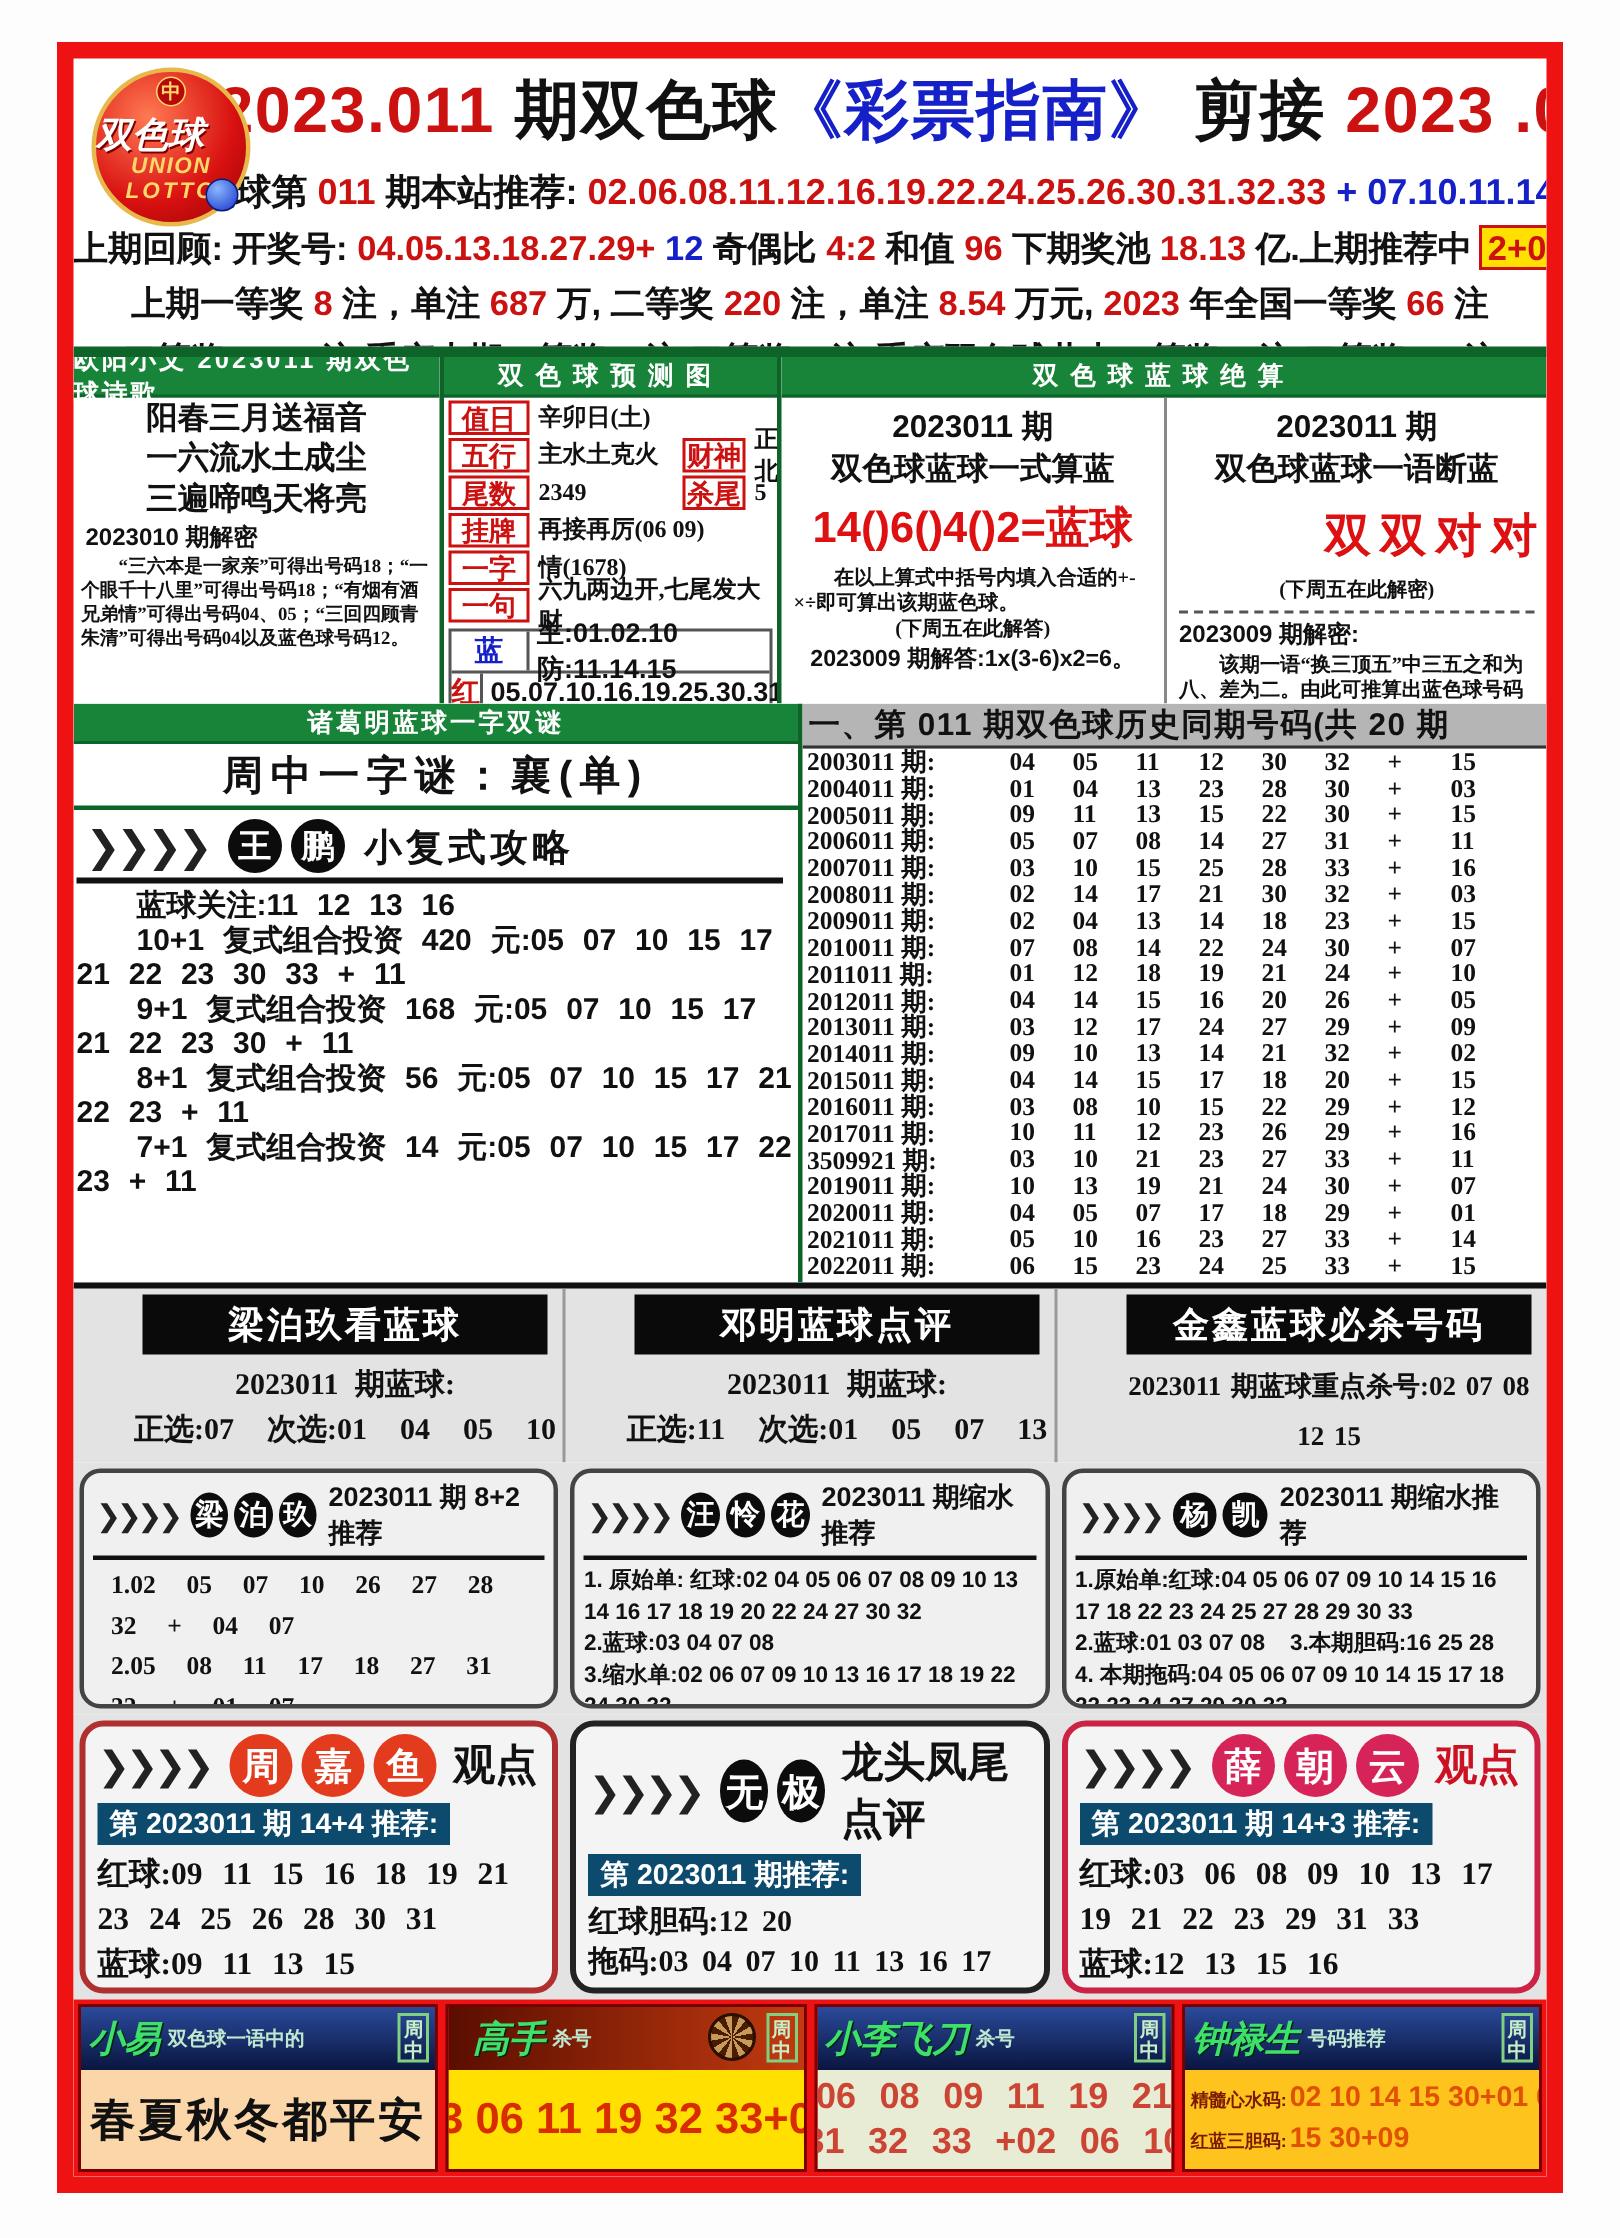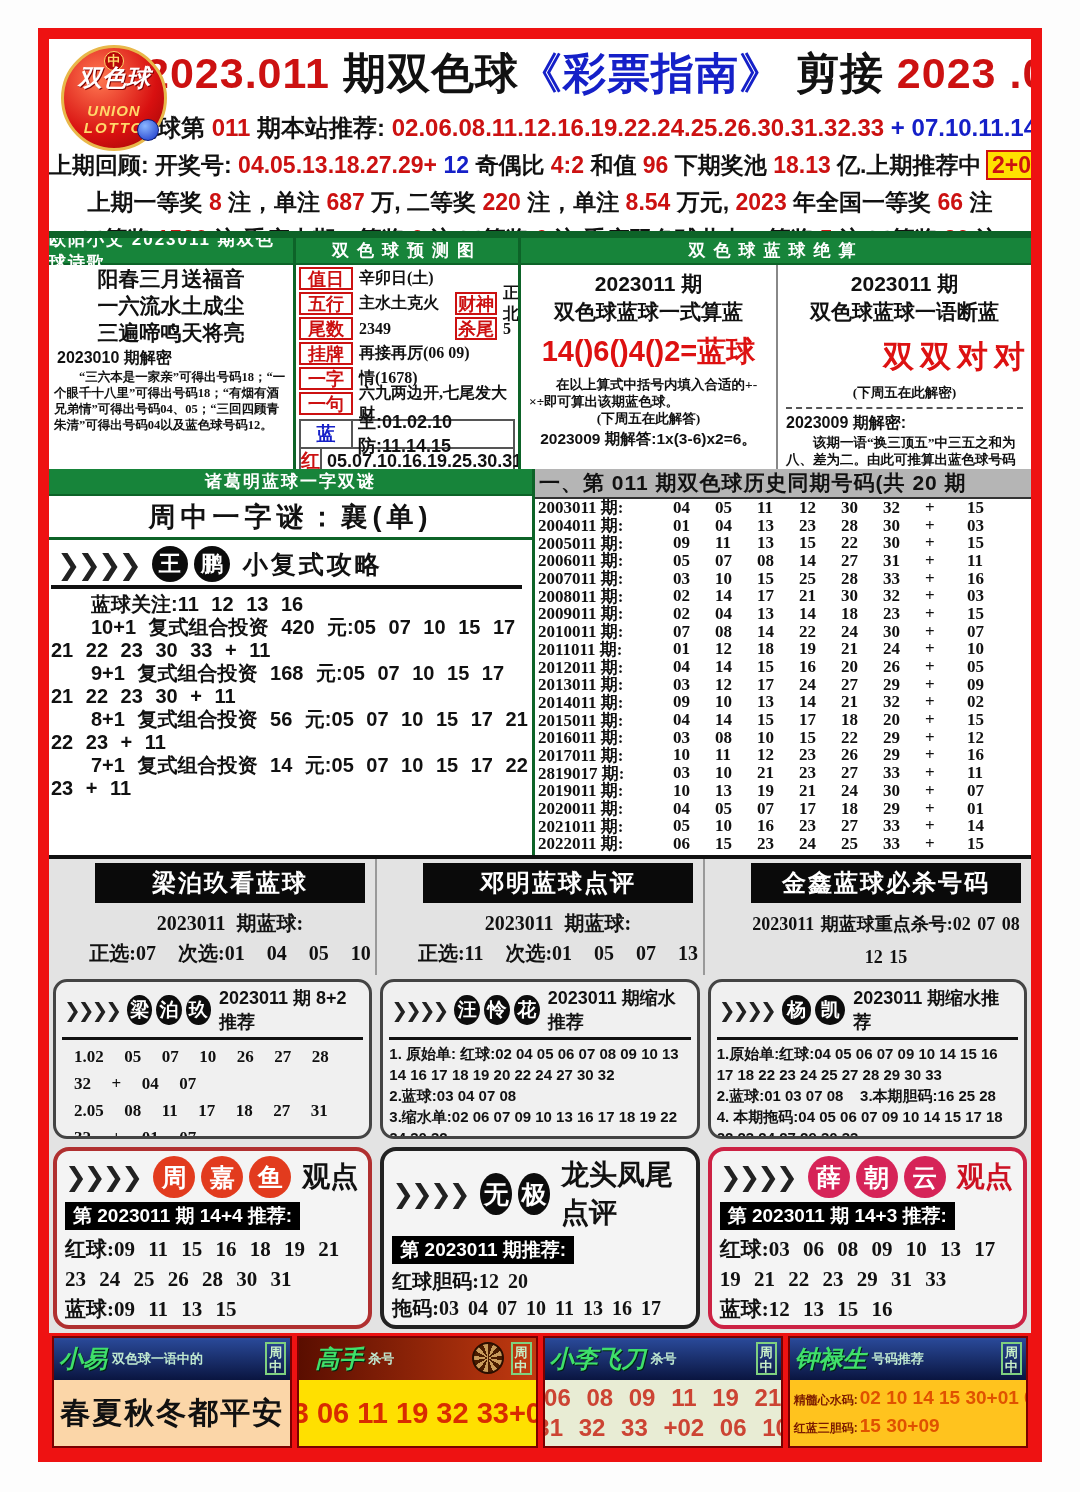--- a/index.html
+++ b/index.html
@@ -10,21 +10,21 @@
 
   
   .header { height:192px; position:relative; text-align:center; overflow:hidden; }
   .logo { position:absolute; left:12px; top:6px; width:106px; height:106px; }
   .logo-ball { width:100%; height:100%; border-radius:50%;
                background:radial-gradient(circle at 35% 30%, #ff7a52, #d81010 60%, #960404);
                border:3px solid #e8b84a; position:relative; }
   .logo-top { position:absolute; top:3px; left:50%; transform:translateX(-50%);
               width:20px; height:20px; border-radius:50%; background:#b80808; border:1px solid #ffd86a;
               color:#ffd86a; font-size:13px; font-weight:bold; line-height:18px; text-align:center; }
-  .logo-cn { position:absolute; top:14px; left:0; right:0; text-align:center; color:#fff;
+  .logo-cn { position:absolute; top:26px; left:0; right:0; text-align:left; color:#fff;
              font-weight:bold; font-style:italic; font-size:24px; text-shadow:1px 1px #7a0000; }
   .logo-en1 { position:absolute; top:54px; left:0; right:0; color:#ffd86a; font-weight:bold;
               font-style:italic; font-size:15px; letter-spacing:1px; }
   .logo-en2 { position:absolute; top:71px; left:0; right:0; color:#ffd86a; font-weight:bold;
               font-style:italic; font-size:15px; letter-spacing:2px; }
   .logo-blueball { position:absolute; right:5px; bottom:7px; width:22px; height:22px; border-radius:50%;
               background:radial-gradient(circle at 35% 30%, #8ab6ff, #1733c8); border:1px solid #0a1a7a; }
   .t-line { font-size:43px; font-weight:bold; letter-spacing:1px; padding:6px 0 0 96px; white-space:nowrap; }
   .rec-line { font-size:24px; font-weight:bold; margin-top:9px; padding-left:60px; white-space:nowrap; }
   .rev-line { font-size:23px; font-weight:bold; margin-top:6px; white-space:nowrap; }
@@ -128,21 +128,21 @@
   .obox.red { border:4px solid #b03030; }
   .obox.black { border:4px solid #222; }
   .obox.rose { border:4px solid #cc2244; }
   .op-banner { display:flex; align-items:center; padding:3px 0 4px; }
   .op-banner .chev { font-size:26px; }
   .op-banner .circle { width:42px; height:42px; font-size:25px; margin:0 3px; }
   .obox.red .circle { background:#e23b1e; }
   .obox.rose .circle { background:#d62458; }
   .op-suffix { font-size:28px; font-weight:bold; margin-left:8px; }
   .op-suffix.redtext { color:#cc1122; }
-  .badge { display:inline-block; background:#000000; color:#fff; font-size:19px; font-weight:bold;
+  .badge { display:inline-block; background:#0c4a6e; color:#fff; font-size:19px; font-weight:bold;
            padding:1px 8px; margin:0 0 4px; }
   .op-line { font-family:"Liberation Serif","DejaVu Serif",serif; font-weight:bold; font-size:21px;
              line-height:30px; word-spacing:8px; white-space:pre-wrap; }
   .obox.black .op-line { font-size:20px; line-height:27px; word-spacing:4px; }
 
   
   .rowF { flex:1; display:flex; background:#ee1212; padding:3px 3px; gap:5px; overflow:hidden; }
   .panel { flex:1; display:flex; flex-direction:column; border:2px solid #7a0000; overflow:hidden; }
   .panel-head { height:42px; position:relative; display:flex; align-items:center; padding:0 5px; flex:none; }
   .ph-blue { background:linear-gradient(180deg,#2a4a9a,#0a1540); }
@@ -435,21 +435,21 @@
               <span class="h-c">10</span>
               <span class="h-c">11</span>
               <span class="h-c">12</span>
               <span class="h-c">23</span>
               <span class="h-c">26</span>
               <span class="h-c">29</span>
               <span class="h-c">+</span>
               <span class="h-c">16</span>
             </div>
             <div class="h-row">
-              <span class="h-issue">2819017 期:</span>
+              <span class="h-issue">3509921 期:</span>
               <span class="h-c">03</span>
               <span class="h-c">10</span>
               <span class="h-c">21</span>
               <span class="h-c">23</span>
               <span class="h-c">27</span>
               <span class="h-c">33</span>
               <span class="h-c">+</span>
               <span class="h-c">11</span>
             </div>
             <div class="h-row">

